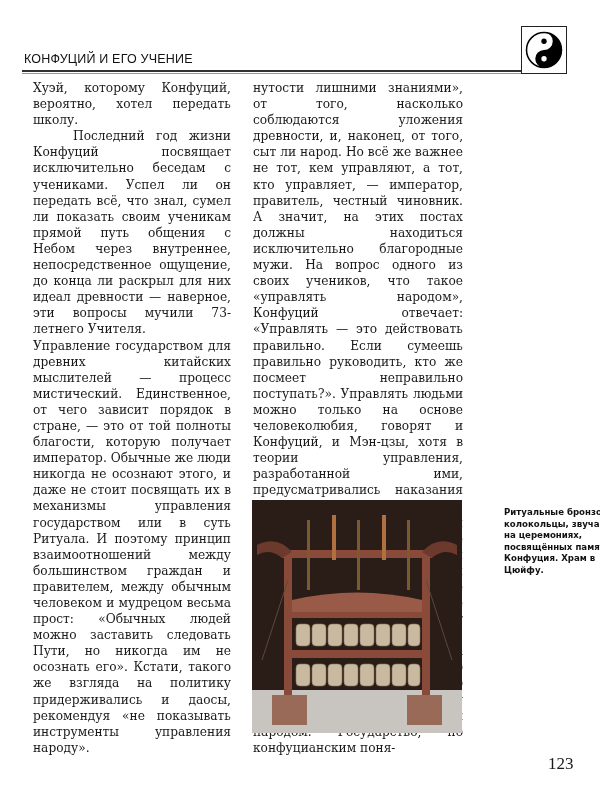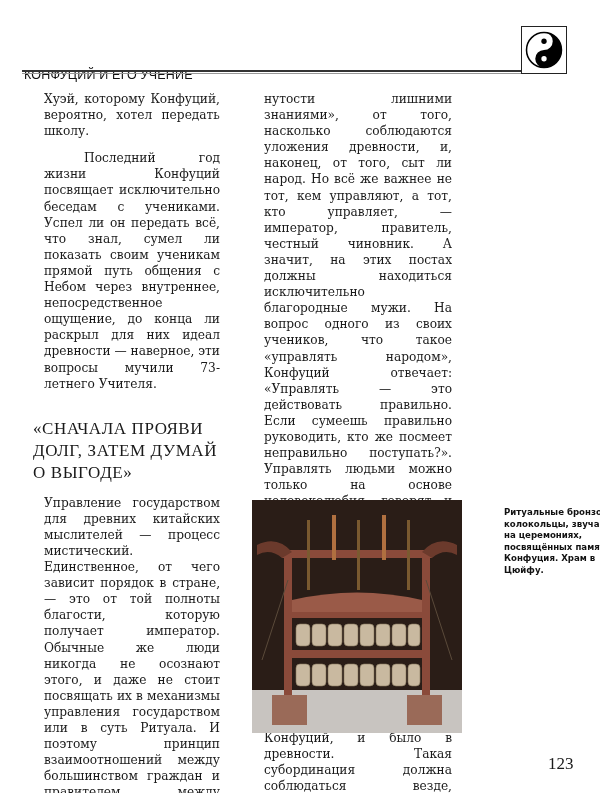--- a/index.html
+++ b/index.html
@@ -1,22 +1,22 @@
 <!DOCTYPE html>
 <html><head>
 <meta charset="utf-8">
 <style>
   html, body { margin:0; padding:0; background:#ffffff; }
   body { width:600px; height:793px; position:relative; overflow:hidden; font-family:"DejaVu Serif", serif; color:#1a1a1a; }
-  .header-title { position:absolute; left:24px; top:68px; font-family:"Liberation Sans", sans-serif; font-size:12.5px; letter-spacing:0.2px; color:#111; }
+  .header-title { position:absolute; left:24px; top:52px; font-family:"Liberation Sans", sans-serif; font-size:12.5px; letter-spacing:0.2px; color:#111; }
   .header-rule { position:absolute; left:22px; top:70px; width:500px; height:2px; background:#333; }
   .header-rule2 { position:absolute; left:22px; top:73px; width:500px; height:1px; background:#999; }
   .yinyang-box { position:absolute; left:521px; top:26px; width:44px; height:46px; border:1.5px solid #222; background:#fff; display:flex; align-items:center; justify-content:center; }
   .col { position:absolute; font-size:12.2px; line-height:16.1px; text-align:justify; }
-  .col p { margin:11px; }
+  .col p { margin:0; }
   .col p.ind { text-indent:40px; }
   .col-left { left:33px; top:80px; width:198px; }
   .col-right { left:253px; top:80px; width:210px; }
   .section-heading { font-family:"Liberation Serif", serif; font-size:17px; line-height:22px; letter-spacing:0.6px; margin:26px 0 10px 0 !important; text-align:left; }
   .photo { position:absolute; left:252px; top:500px; width:210px; height:233px; background:#2a1d17; overflow:hidden; }
   .caption { position:absolute; left:472px; top:507px; width:118px; font-family:"DejaVu Sans", sans-serif; font-weight:bold; font-size:8.6px; line-height:11.6px; color:#111;margin-left:32px; }
   .page-number { position:absolute; left:548px; top:754px; font-size:17px; font-family:"Liberation Serif", serif; }
 </style>
 </head>
 <body>
@@ -29,21 +29,20 @@
     <circle cx="50" cy="50" r="46" fill="#fff" stroke="#000" stroke-width="4"></circle>
     <path d="M50 4 A46 46 0 0 1 50 96 A23 23 0 0 1 50 50 A23 23 0 0 0 50 4 Z" fill="#000"></path>
     <circle cx="50" cy="27" r="7" fill="#000"></circle>
     <circle cx="50" cy="73" r="7" fill="#fff"></circle>
   </svg>
 </div>
 
 <div class="col col-left">
   <p>Хуэй, которому Конфуций, вероятно, хотел передать школу.</p>
   <p class="ind">Последний год жизни Конфуций посвящает исключительно беседам с учениками. Успел ли он передать всё, что знал, сумел ли показать своим ученикам прямой путь общения с Небом через внутреннее, непосредственное ощущение, до конца ли раскрыл для них идеал древности — наверное, эти вопросы мучили 73-летнего Учителя.</p>
-  <p class="section-heading">«СНАЧАЛА ПРОЯВИ ДОЛГ, ЗАТЕМ ДУМАЙ О ВЫГОДЕ»</p>
   <p>Управление государством для древних китайских мыслителей — процесс мистический. Единственное, от чего зависит порядок в стране, — это от той полноты благости, которую получает император. Обычные же люди никогда не осознают этого, и даже не стоит посвящать их в механизмы управления государством или в суть Ритуала. И поэтому принцип взаимоотношений между большинством граждан и правителем, между обычным человеком и мудрецом весьма прост: «Обычных людей можно заставить следовать Пути, но никогда им не осознать его». Кстати, такого же взгляда на политику придерживались и даосы, рекомендуя «не показывать инструменты управления народу».</p>
 
 </div>
 
 <div class="col col-right">
   <p>нутости лишними знаниями», от того, насколько соблюдаются уложения древности, и, наконец, от того, сыт ли народ. Но всё же важнее не тот, кем управляют, а тот, кто управляет, — император, правитель, честный чиновник. А значит, на этих постах должны находиться исключительно благородные мужи. На вопрос одного из своих учеников, что такое «управлять народом», Конфуций отвечает: «Управлять — это действовать правильно. Если сумеешь правильно руководить, кто же посмеет неправильно поступать?». Управлять людьми можно только на основе человеколюбия, говорят и Конфуций, и Мэн-цзы, хотя в теории управления, разработанной ими, предусматривались наказания и штрафы.</p>
   <p class="ind">В основе управления лежит чёткое разграничение функций подданных и правителей. Каждый должен осознавать своё место и не выходить за положенные границы — именно так, считает Конфуций, и было в древности. Такая субординация должна соблюдаться везде, например между правителем и его подданными, между чиновником и простым народом. Государство, по конфуцианским поня-</p>
 </div>
 
 <div class="photo">

